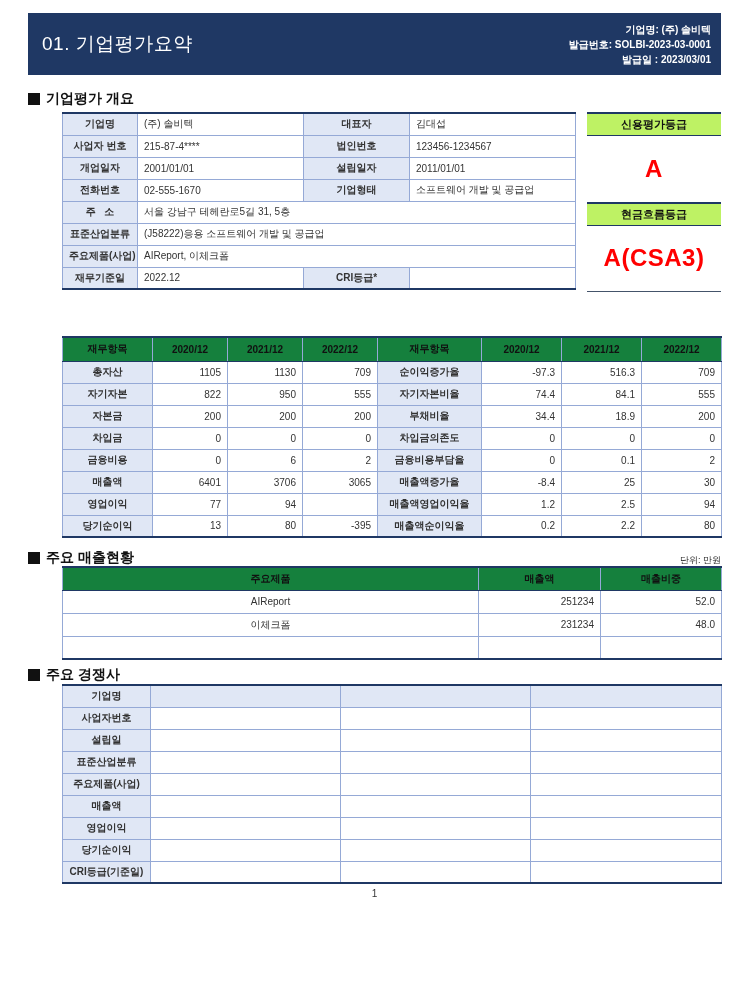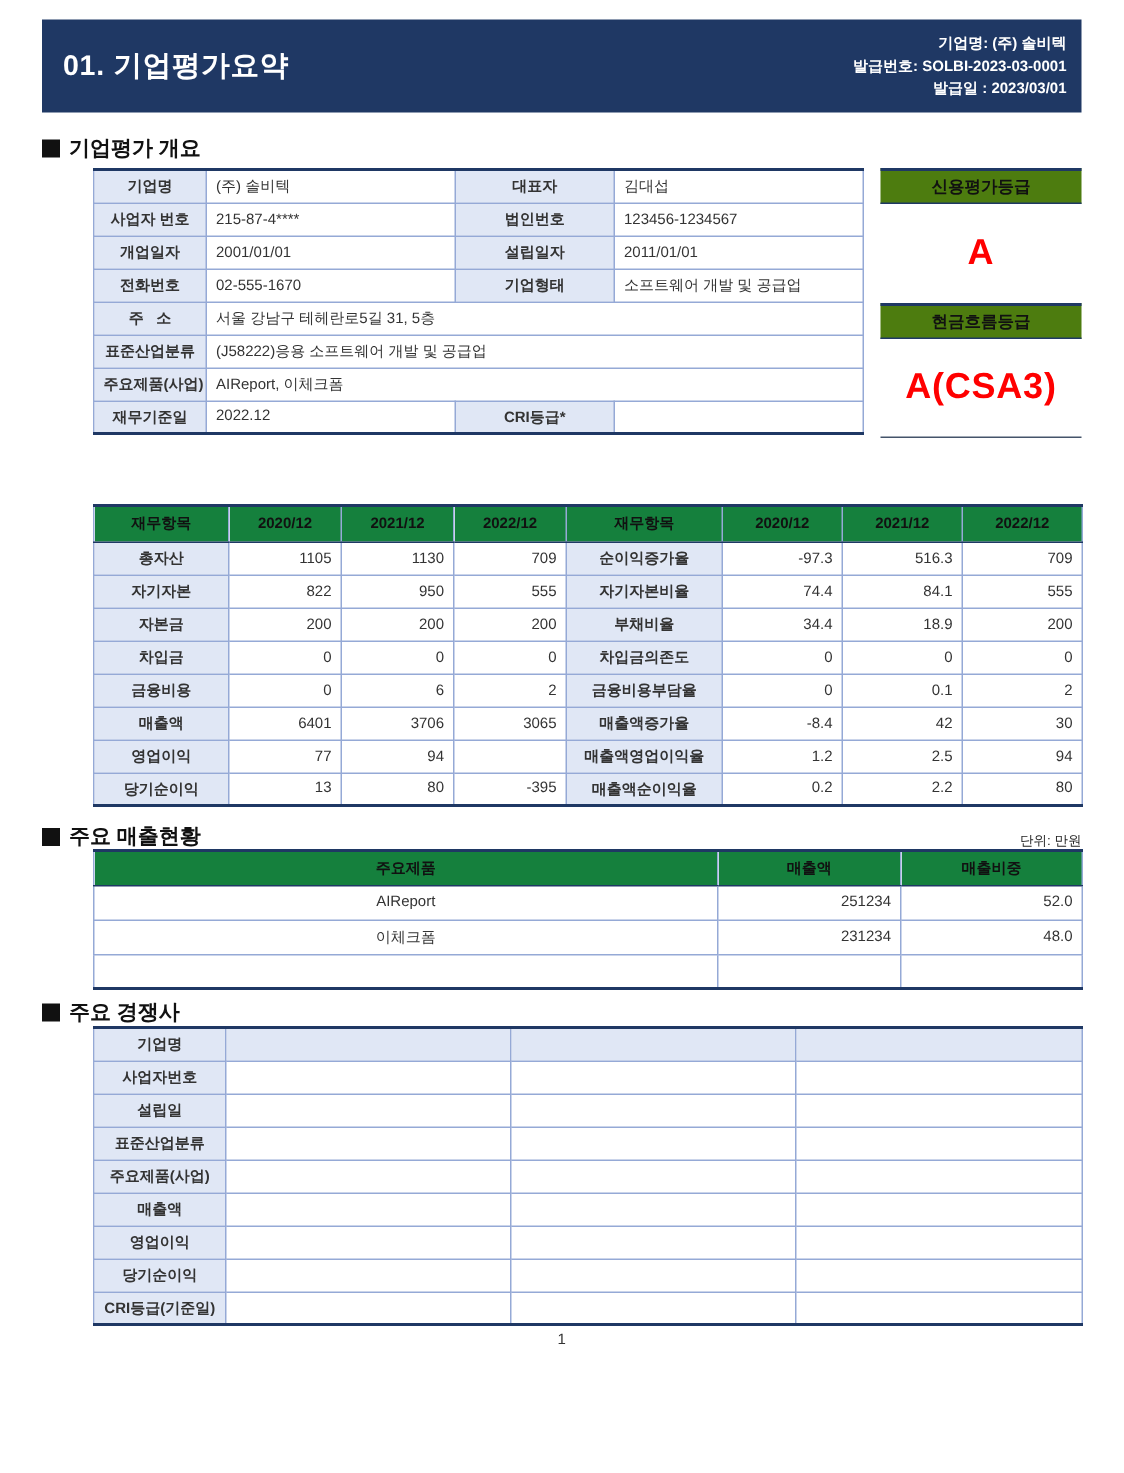--- a/index.html
+++ b/index.html
@@ -3,21 +3,21 @@
 <meta charset="utf-8">
 <style>
   * { margin: 0; padding: 0; box-sizing: border-box; }
   body { background: #fff; font-family: "Liberation Sans", "DejaVu Sans", sans-serif; }
   .page { position: relative; width: 749px; height: 982px; background: #fff; overflow: hidden; }
 
   
   .header-bar { position: absolute; left: 28px; top: 13px; width: 693px; height: 62px;
     background: #1f3864; color: #fff; display: flex; justify-content: space-between;
     align-items: center; padding: 0 10px 0 14px; }
-  .header-title { font-size: 19px; font-weight: bold; letter-spacing: 0.5px; }
+  .header-title { font-size: 19px; font-weight: normal; letter-spacing: 0.5px; }
   .header-meta { text-align: right; font-size: 10px; font-weight: bold; line-height: 15px; }
 
   
   .section-head { position: absolute; left: 28px; width: 693px; display: flex;
     justify-content: space-between; align-items: flex-end; }
   .section-title { font-size: 14px; font-weight: bold; color: #111; display: flex; align-items: center; }
   .bullet { display: inline-block; width: 12px; height: 12px; background: #111; margin-right: 6px; }
   .unit-note { font-size: 9px; color: #222; }
 
   
@@ -33,21 +33,21 @@
     border-bottom: 1px solid #1f3864; height: 24px; }
 
   
   .overview-wrap { position: absolute; left: 62px; top: 112px; width: 659px; }
   .overview-tbl { left: 0; top: 0; width: 513px; }
 
   
   .rating-panel { position: absolute; left: 453px; top: 0; width: 134px; height: 180px;
     display: flex; flex-direction: column; border-bottom: 1px solid #44546a; }
   .rating-panel { left: 525px; }
-  .rating-head { height: 24px; background: #4d7c0f; border-top: 2px solid #1f3864;
+  .rating-head { height: 24px; background: #bef264; border-top: 2px solid #1f3864;
     border-bottom: 1px solid #1f3864; display: flex; align-items: center; justify-content: center;
     font-size: 11px; font-weight: bold; color: #111; }
   .rating-value { flex: 1; display: flex; align-items: center; justify-content: center;
     color: #ff0000; font-weight: bold; font-size: 24px; letter-spacing: 0.5px; }
 
   .fin-tbl { top: 336px; width: 659px; }
   .sales-tbl { top: 566px; width: 659px; }
   .sales-tbl td { height: 23px; }
   .comp-tbl { top: 684px; width: 659px; }
 
@@ -210,21 +210,21 @@
       <td class="val num">0.1</td>
       <td class="val num">2</td>
     </tr>
     <tr>
       <td class="lbl">매출액</td>
       <td class="val num">6401</td>
       <td class="val num">3706</td>
       <td class="val num">3065</td>
       <td class="lbl">매출액증가율</td>
       <td class="val num">-8.4</td>
-      <td class="val num">42</td>
+      <td class="val num">25</td>
       <td class="val num">30</td>
     </tr>
     <tr>
       <td class="lbl">영업이익</td>
       <td class="val num">77</td>
       <td class="val num">94</td>
       <td class="val num"></td>
       <td class="lbl">매출액영업이익율</td>
       <td class="val num">1.2</td>
       <td class="val num">2.5</td>

